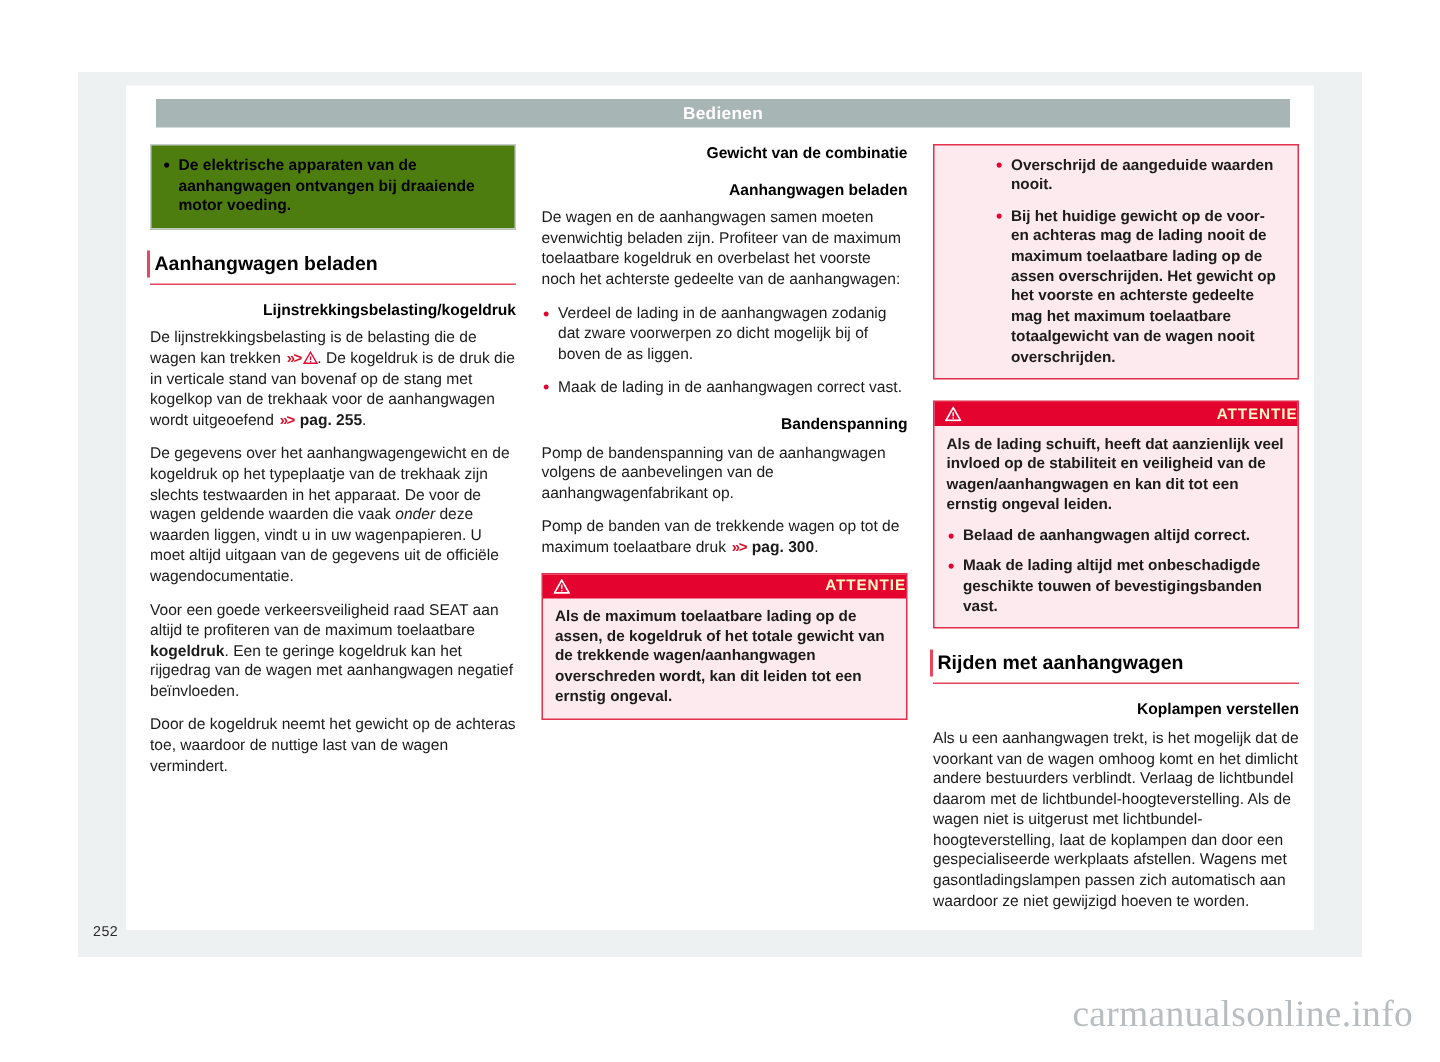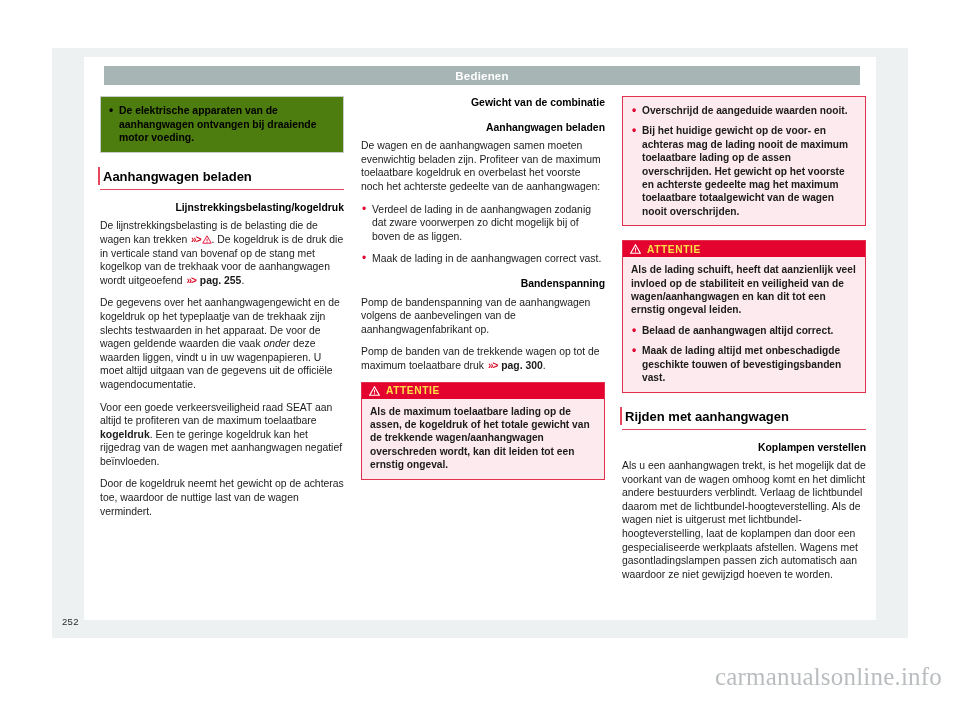--- a/index.html
+++ b/index.html
@@ -159,26 +159,27 @@
   }
 
   
   .warn-box {
     border: 1.3px solid #e3304c;
     background: #fdeaee;
     margin-bottom: 14px;
   }
   .warn-head {
     background: #e4032e;
-    color: #fde047;
+    color: #fef9c3;
     height: 16px;
     display: flex;
     align-items: center;
     padding-left: 7px;
     gap: 6px;
+    justify-content: space-between;
   }
   .warn-head .label {
     font-size: 10.2px;
     font-weight: bold;
     letter-spacing: .6px;
   }
   .warn-body {
     padding: 6px 8px 7px 8px;
   }
   .warn-body p {
@@ -196,21 +197,21 @@
   .warn-body p.bul::before {
     content: "\2022";
     position: absolute;
     left: 1px;
     top: -1px;
     color: #e4032e;
     font-size: 12px;
     line-height: 14px;
   }
   
-  .warn-box.cont .warn-body { padding-top: 7px; }
+  .warn-box.cont .warn-body { padding-top: 7px; margin-left: 32px; }
 
   
   p.redbul {
     position: relative;
     padding-left: 11px;
   }
   p.redbul::before {
     content: "\2022";
     position: absolute;
     left: 1px;

